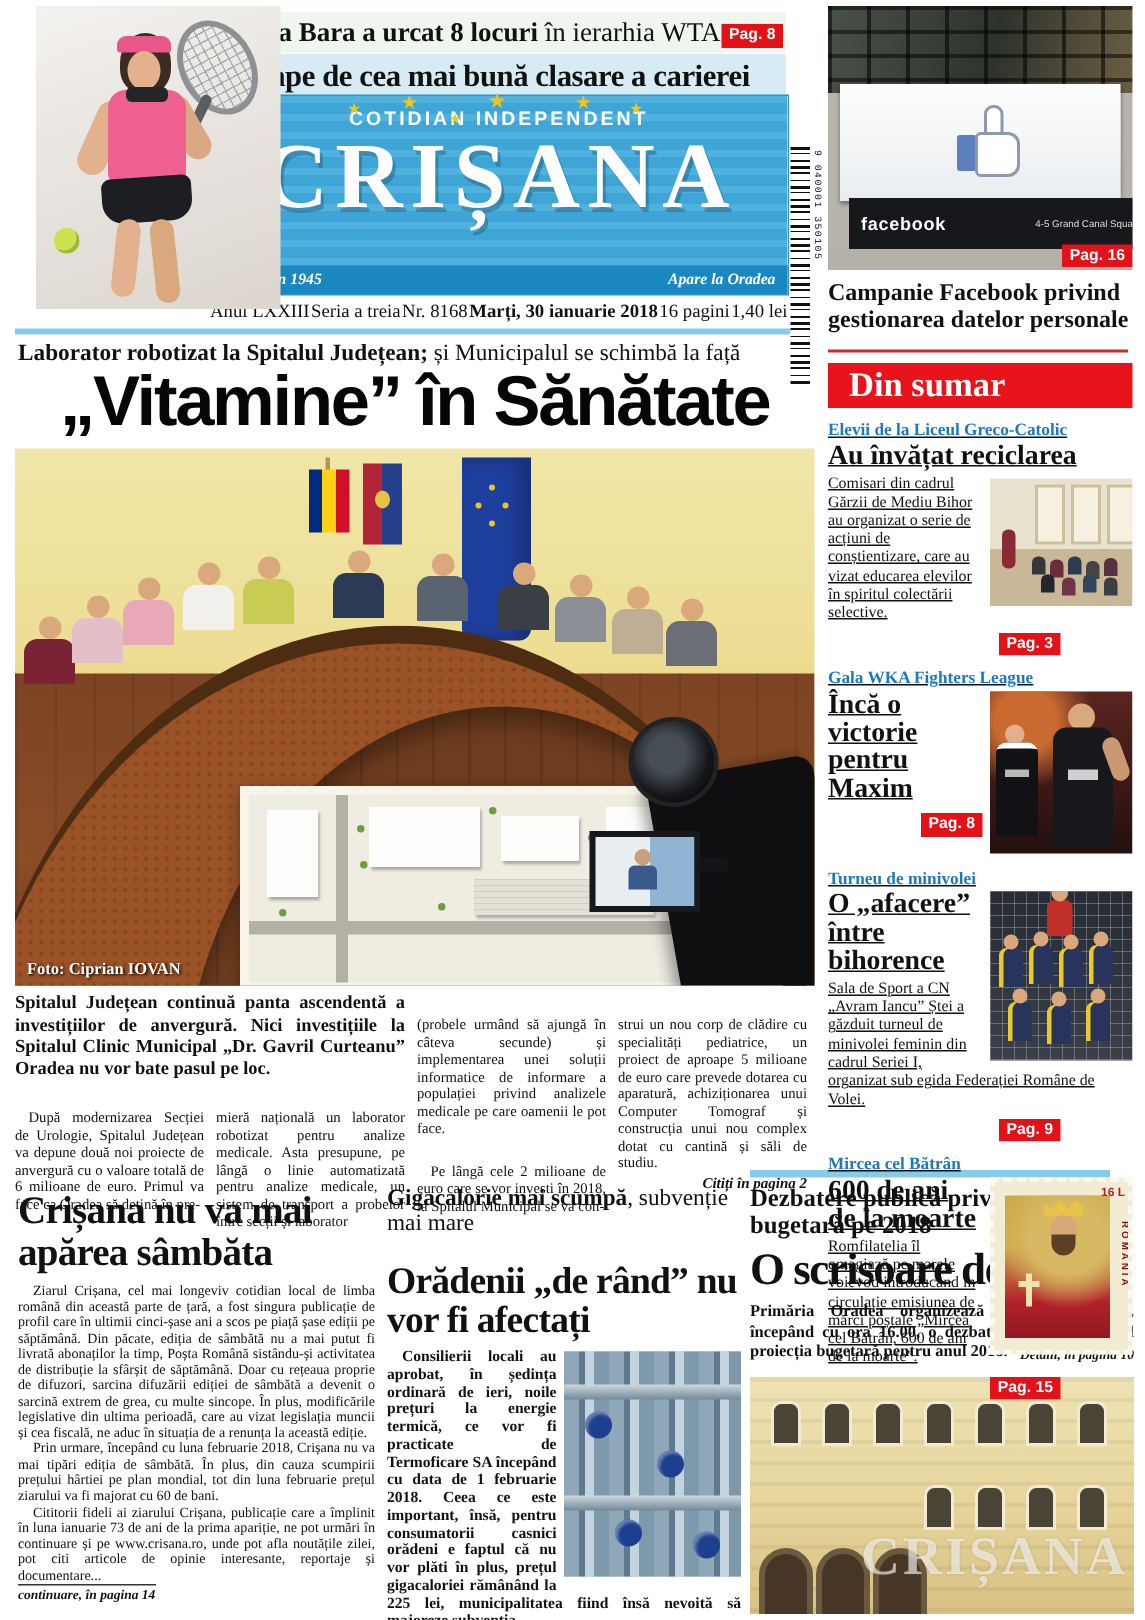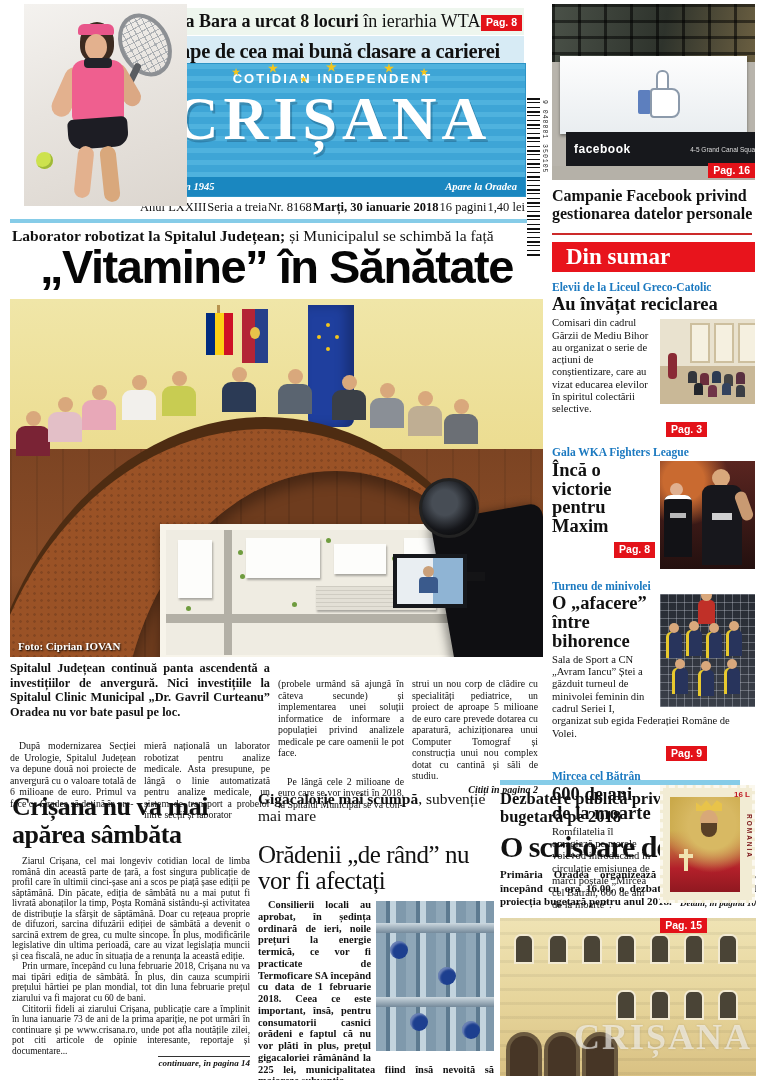--- a/index.html
+++ b/index.html
@@ -103,25 +103,25 @@
   .lede{font-weight:bold;font-size:12.3px;line-height:1.18;text-align:justify;}
   .paircols{display:flex;gap:8px;margin-top:4px;}
   .lcol{width:126px;flex:none;font-size:9.8px;line-height:1.18;text-align:justify;}
   .lcol p{margin:17px 0 2px;text-indent:9px;}
   .lcol p.noind{text-indent:0;}
   .cont2{display:block;text-align:right;font-weight:bold;font-style:italic;font-size:10px;margin-top:2px;}
   
   .colA{position:absolute;left:12px;top:793px;width:238px;}
   .hA{font-size:26px;font-weight:bold;line-height:1.06;letter-spacing:-0.5px;margin:0 0 8px;}
   .colA p{margin:0;font-size:9.4px;line-height:1.12;text-align:justify;text-indent:10px;}
-  .contA{display:block;text-align:right;font-weight:bold;font-style:italic;font-size:9px;margin-top:2px;}
+  .contA{display:block;text-align:left;font-weight:bold;font-style:italic;font-size:9px;margin-top:2px;}
   .contA span{border-top:1px solid #333;padding-top:1px;}
   .colB{position:absolute;left:258px;top:790px;width:236px;}
   .kB{font-size:15.5px;line-height:1.1;margin-bottom:3px;}
-  .hB{font-size:25px;font-weight:normal;line-height:1.02;letter-spacing:-0.5px;margin:18px 0 6px;}
+  .hB{font-size:25px;font-weight:bold;line-height:1.02;letter-spacing:-0.5px;margin:18px 0 6px;}
   .pipes{float:right;width:118px;height:150px;margin:2px 0 4px 5px;position:relative;overflow:hidden;
      background:repeating-linear-gradient(90deg,#8fa7b8 0 10px,#5d7a90 10px 14px,#c3d4de 14px 20px,#7f99ac 20px 30px),#9fb6c4;}
   .pipes .hband{position:absolute;left:0;width:100%;height:10px;background:linear-gradient(180deg,#cdd9e0,#74899a);}
   .valve{position:absolute;width:18px;height:18px;border-radius:50%;background:#1d3f8f;box-shadow:inset 2px 2px 2px rgba(255,255,255,.35);}
   .bodyB{font-size:10.4px;line-height:1.13;font-weight:bold;text-align:justify;}
   .bodyB p{margin:0;text-indent:10px;}
   .badgeB{text-align:right;margin:2px 0 6px;}
   .colC{position:absolute;left:500px;top:780px;width:256px;}
   .barC{width:240px;height:5px;background:#86cce8;margin-bottom:5px;}
   .kC{font-size:16.5px;font-weight:bold;line-height:1.12;}
@@ -149,21 +149,21 @@
   .like .thumbup{position:absolute;left:18px;top:-2px;width:9px;height:22px;background:#fff;border:2.5px solid #8c9aab;border-radius:6px 6px 0 0;}
   .fb-base{position:absolute;left:14px;top:128px;width:100%;height:34px;background:#17181c;display:flex;align-items:center;justify-content:space-between;padding:0 8px;box-sizing:border-box;}
   .fb-brand{color:#fff;font-family:"Liberation Sans",sans-serif;font-weight:bold;font-size:12px;letter-spacing:.5px;}
   .fb-addr{color:#ddd;font-family:"Liberation Sans",sans-serif;font-size:6.5px;}
   .fb-walk{position:absolute;left:0;top:162px;width:100%;height:14px;background:#b5b1a8;}
   .fb-badge{position:absolute;right:0;bottom:2px;}
   .fb-headline{margin-top:7px;font-size:16px;font-weight:bold;line-height:1.15;}
   .red-div{width:200px;height:2px;background:#cc2a2a;margin:9px 0 7px;}
   .sumar-box{width:203px;height:30px;background:#e8141c;color:#fff;display:flex;align-items:center;
       padding-left:14px;box-sizing:border-box;font-size:23px;font-weight:bold;}
-  .sumitem{margin-top:9px;overflow:hidden;}
+  .sumitem{margin-top:9px;overflow:hidden;text-decoration:underline;}
   .sumitem .kick{color:#1b79c0;font-weight:bold;font-size:11.5px;line-height:1.1;}
   .sumitem .head{font-size:18.5px;font-weight:bold;line-height:1.02;margin:2px 0 3px;}
   .sumitem .body{font-size:10.6px;line-height:1.16;}
   .sumitem .badge{text-align:right;margin:3px 48px 0 0;}
   .sph{float:right;margin:2px 0 2px 5px;position:relative;overflow:hidden;}
   .ph-class{width:95px;height:85px;background:linear-gradient(180deg,#e9e2cf 0 55%,#c9b897 55% 100%);}
   .ph-class .winc{position:absolute;top:4px;width:16px;height:36px;background:#f5f0e0;border:2px solid #cdbf9e;}
   .ph-class .stud{position:absolute;width:9px;height:12px;border-radius:4px 4px 0 0;}
   .ph-class .teach{position:absolute;left:8px;top:34px;width:9px;height:26px;background:#8a2a35;border-radius:4px;}
   .ph-fight{width:95px;height:108px;background:radial-gradient(circle at 25% 18%,#c96a30 0 18%,transparent 40%),linear-gradient(180deg,#5a2520,#23100f);}

